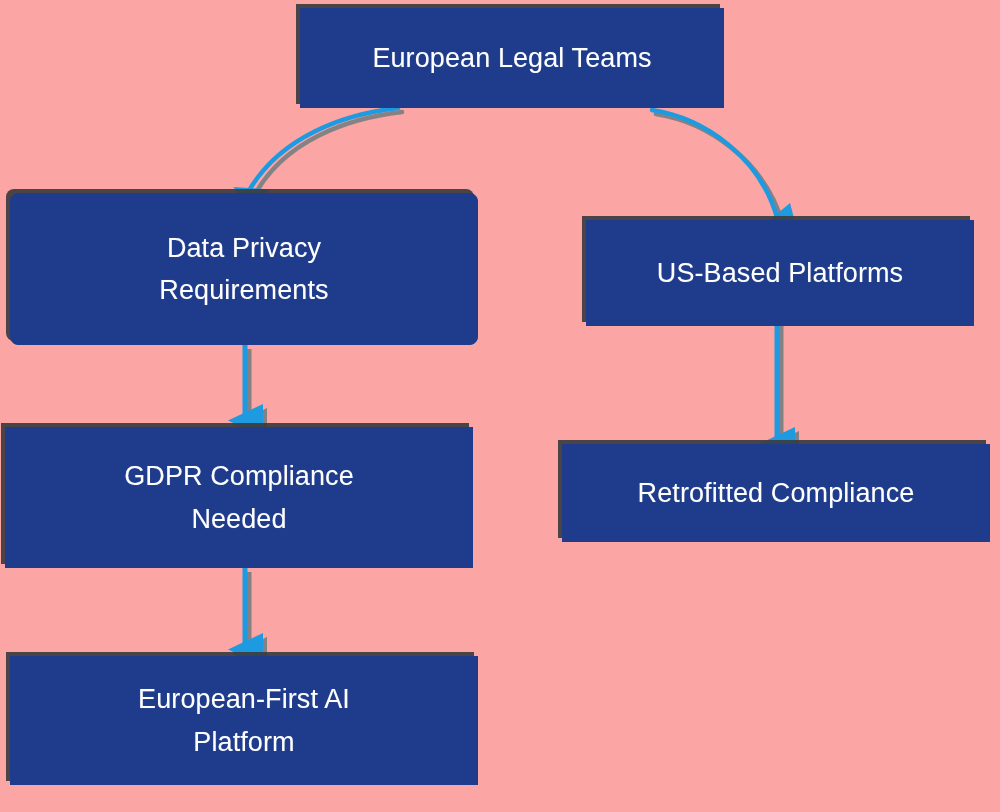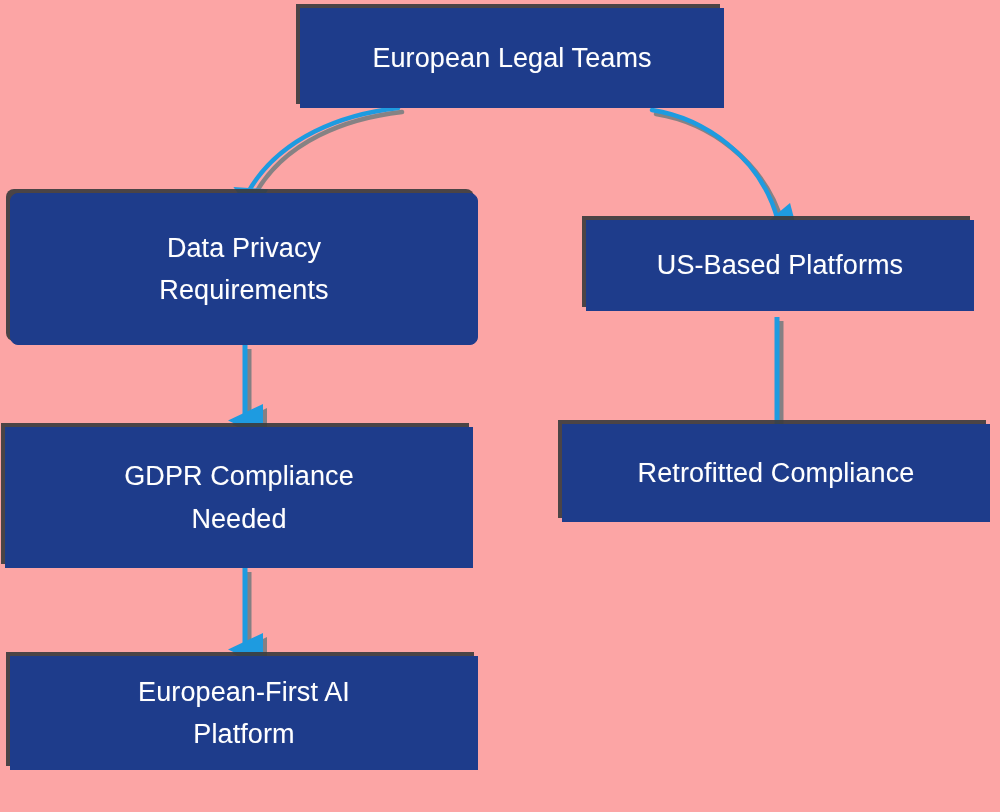--- a/index.html
+++ b/index.html
@@ -47,24 +47,24 @@
   }
   .node-label {
     display: block;
     padding: 0 10px;
     white-space: pre-line;
     text-shadow: 0 0 1px rgba(255,255,255,0.25);
   }
   
   #node-root        { left: 300px; top: 8px;   width: 424px; height: 100px; }
   #node-privacy     { left: 10px;  top: 193px; width: 468px; height: 152px; border-radius: 8px; }
-  #node-usplatforms { left: 586px; top: 220px; width: 388px; height: 91px;  }
+  #node-usplatforms { left: 586px; top: 220px; width: 388px; height: 106px;  }
   #node-gdpr        { left: 5px;  top: 427px; width: 468px; height: 141px; }
-  #node-retrofit    { left: 562px; top: 424px; width: 428px; height: 98px;  }
-  #node-eufirst     { left: 10px;  top: 656px; width: 468px; height: 114px; }
+  #node-retrofit    { left: 562px; top: 444px; width: 428px; height: 98px;  }
+  #node-eufirst     { left: 10px;  top: 656px; width: 468px; height: 129px; }
 </style>
 </head>
 <body>
 
 <div id="canvas">
 
   <svg class="edge-layer" viewBox="0 0 1000 812">
     <defs>
       <marker id="arrowhead" markerWidth="8" markerHeight="8" refX="3.2" refY="4" orient="auto" markerUnits="strokeWidth">
         <path d="M0,0.4 L6.6,0.4 L3.3,7.4 Z" fill="#1E9BE0"></path>

